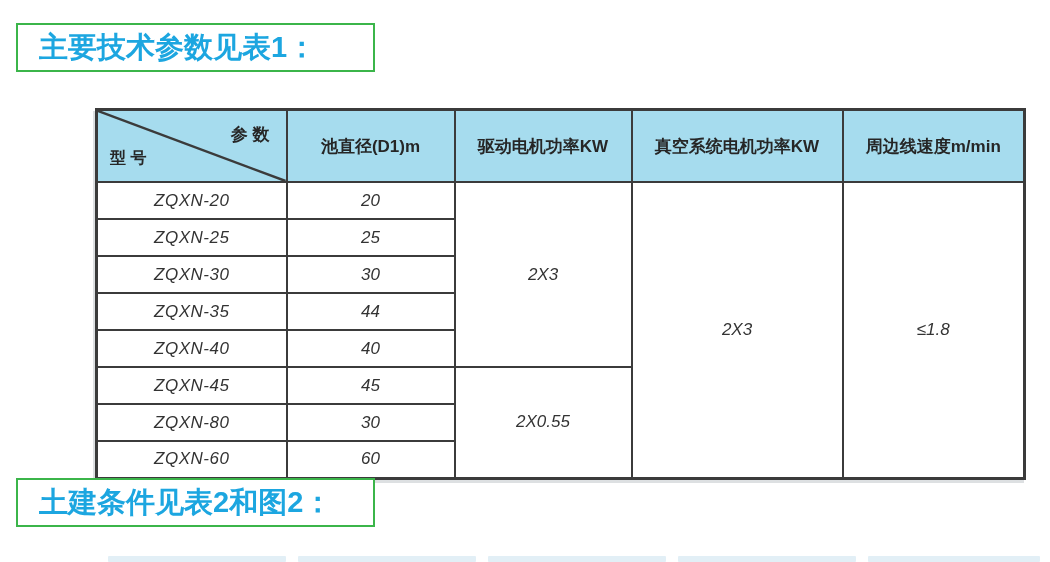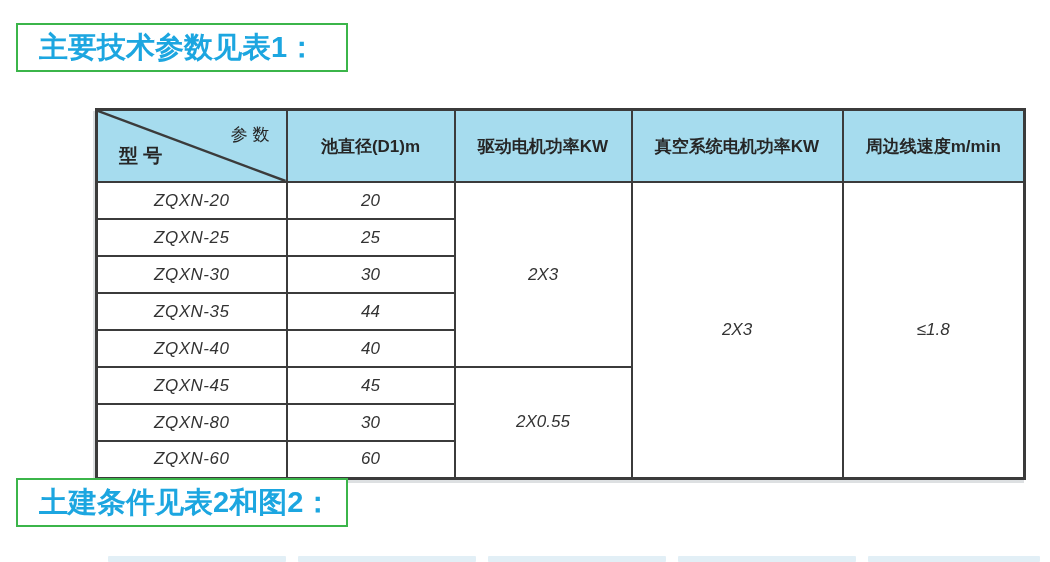--- a/index.html
+++ b/index.html
@@ -2,21 +2,21 @@
 <html><head>
 <meta charset="utf-8">
 <style>
   html,body { margin:0; padding:0; }
   body {
     width:1050px; height:562px; position:relative; overflow:hidden;
     background:#ffffff;
     font-family:"Liberation Sans", "DejaVu Sans", sans-serif;
   }
   .title-box {
-    position:absolute; left:16px; width:332px; height:49px;
+    position:absolute; left:16px; width:359px; height:49px;
     border:2px solid #3bb54a; box-sizing:border-box; background:#ffffff;
     color:#1ca6e0; font-size:29px; font-weight:bold;
     line-height:44px; padding-left:21px; white-space:nowrap;
   }
   #title-box-1 { top:23px; }
   #title-box-2 { top:478px; }
 
   table.spec {
     position:absolute; left:95px; top:108px;
     width:928px; border-collapse:collapse; table-layout:fixed;
@@ -29,22 +29,22 @@
     font-size:17px; color:#333333; padding:0;
   }
   table.spec thead th {
     background:#a6dcee; height:70px; font-weight:600; color:#262626;
   }
   td.model-cell { letter-spacing:0.5px; }
   tbody tr { height:37px;font-style:italic; }
 
   .corner-cell { position:relative; padding:0; }
   .corner-cell svg { position:absolute; left:0; top:0; width:100%; height:100%; display:block; }
-  .corner-param { position:absolute; top:12px; right:16px; font-weight:400; color:#262626; font-size:17px; }
-  .corner-model { position:absolute; bottom:12px; left:21px; font-weight:600; color:#262626; font-size:19px; }
+  .corner-param { position:absolute; top:12px; right:16px; font-weight:700; color:#262626; font-size:17px; }
+  .corner-model { position:absolute; bottom:12px; left:12px; font-weight:600; color:#262626; font-size:16px; }
 
   .next-table-edge { position:absolute; top:556px; left:0; width:1050px; height:6px; }
   .next-table-edge .seg {
     position:absolute; top:0; height:6px; background:#e2eff6; border-radius:1px;
   }
 </style>
 </head>
 <body>
 
 <div class="title-box" id="title-box-1">主要技术参数见表1：</div>

